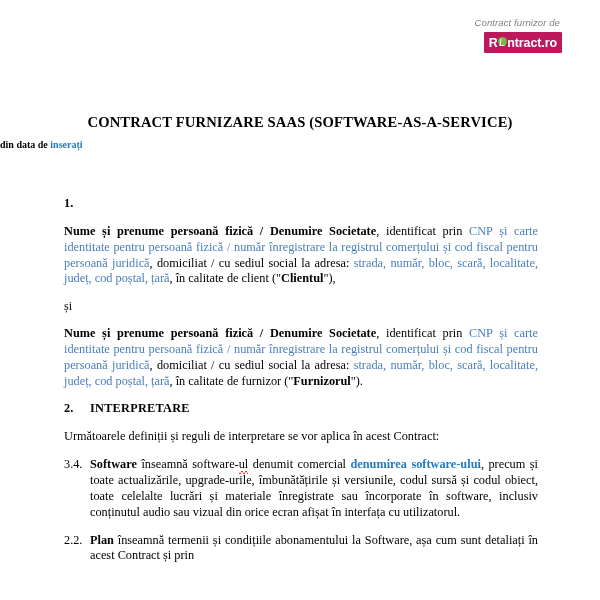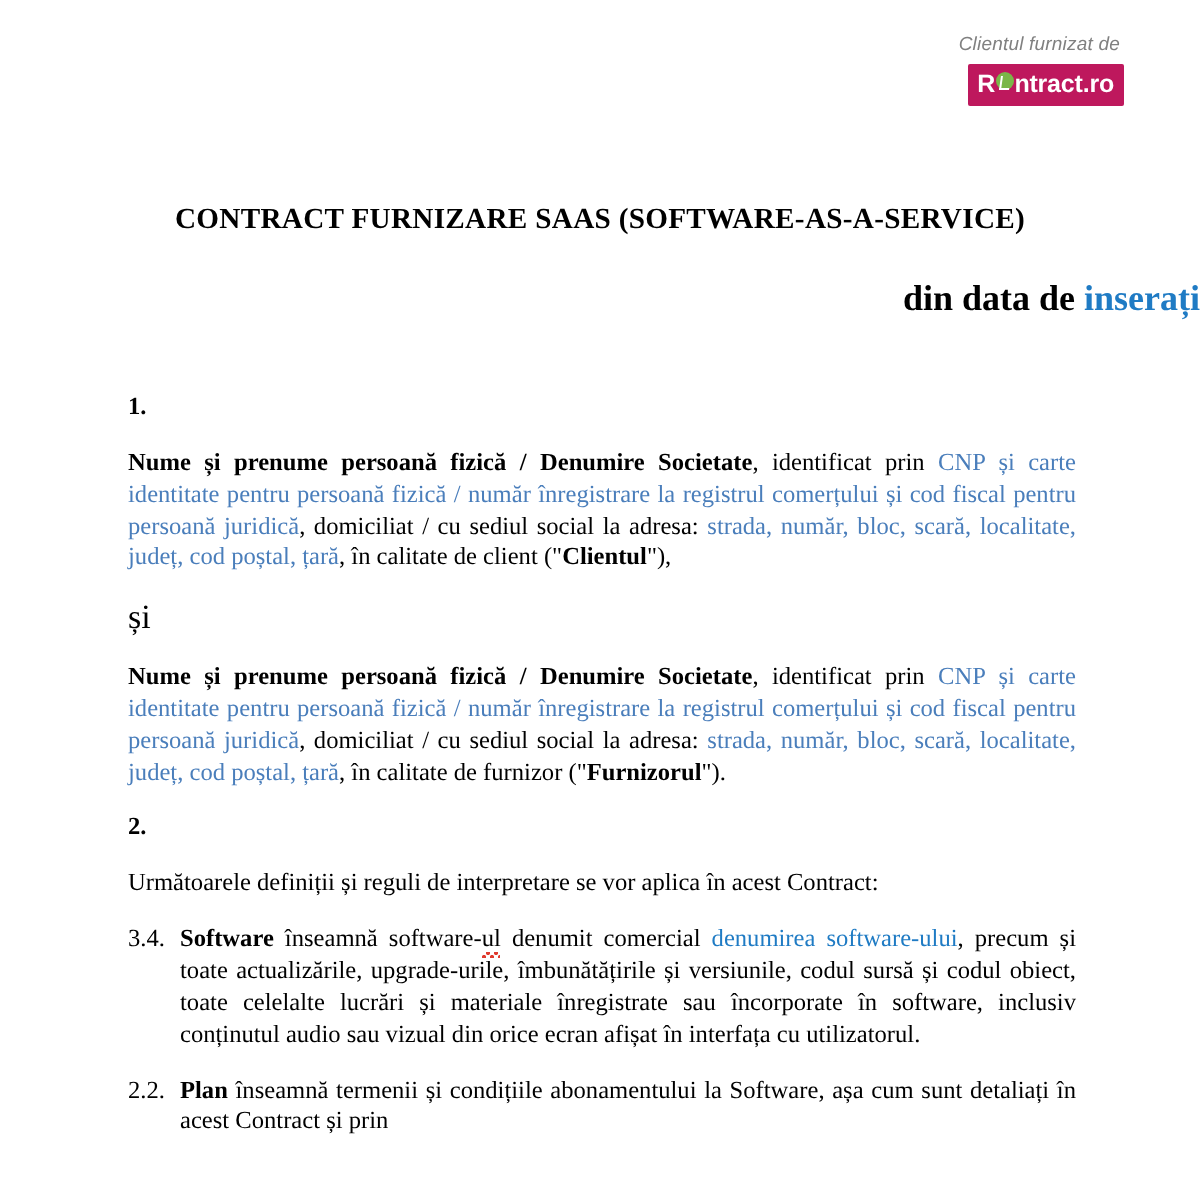--- a/index.html
+++ b/index.html
@@ -77,35 +77,35 @@
     width: 3.5px;
     height: 6px;
     border-left: 1.4px solid #ffffff;
     border-bottom: 1.4px solid #ffffff;
     transform: skewX(-8deg);
   }
 
   
   .doc-title {
     position: absolute;
-    top: 102px;
+    top: 114px;
     left: 0;
     width: 600px;
     text-align: center;
     font-size: 14.6px;
     font-weight: bold;
     letter-spacing: 0.15px;
   }
   .doc-subtitle {
     position: absolute;
     top: 139px;
     left: 0;
     width: 600px;
-    text-align: right;
-    font-size: 18px;
+    text-align: left;
+    font-size: 10px;
     font-weight: bold;
   }
 
   
   .body-wrap {
     position: absolute;
     top: 196px;
     left: 64px;
     width: 474px;
   }
@@ -142,21 +142,21 @@
     text-justify: inter-word;
   }
 
   b { font-weight: bold; }
 
   .ph {            
     color: #4a7ebb;
   }
   .ph-strong {     
     color: #1f7bc4;
-    font-weight: normal;
+    font-weight: bold;
   }
   .link-blue {
     color: #1f7bc4;
   }
 
   
   .sp {
     position: relative;
     display: inline-block;
   }
@@ -168,31 +168,31 @@
     bottom: -1px;
     height: 3px;
     background-image:
       radial-gradient(circle at 1px 2.4px, #e03b2f 0.85px, transparent 1.1px),
       radial-gradient(circle at 3px 0.6px, #e03b2f 0.85px, transparent 1.1px);
     background-size: 4px 3px;
     background-repeat: repeat-x;
   }
 
   .si-line {
-    font-size: 17px;
+    font-size: 12px;
     margin-bottom: 12px;
   }
 </style>
 </head>
 <body>
 
 <div id="page">
 
   <div class="doc-header">
-    <span class="header-caption">Clientul furnizat de</span>
+    <span class="header-caption">Contract furnizor de</span>
     <span class="logo-badge">
       <span class="logo-text">R</span><span class="logo-mark"></span><span class="logo-text">ntract.ro</span>
     </span>
   </div>
 
   <div class="doc-title">CONTRACT FURNIZARE SAAS (SOFTWARE-AS-A-SERVICE)</div>
 
   <div class="doc-subtitle">
     <span>din data de </span><span class="link-blue">inserați</span>
   </div>
@@ -210,20 +210,21 @@
 
     <div class="si-line">și</div>
 
     <div class="item">
       <span class="txt"><b>Nume și prenume persoană fizică / Denumire Societate</b><span>, identificat prin </span><span class="ph">CNP și carte identitate pentru persoană fizică / număr înregistrare la registrul comerțului și cod fiscal pentru persoană juridică</span><span>, domiciliat / cu sediul social la adresa: </span><span class="ph">strada, număr, bloc, scară, localitate, județ, cod poștal, țară</span><span>, în calitate de furnizor ("</span><b>Furnizorul</b><span>").</span></span>
     </div>
 
 
     <div class="sec-head">
       <span class="num">2.</span>
+      <span class="txt">INTERPRETARE</span>
     </div>
 
     <div class="para">Următoarele definiții și reguli de interpretare se vor aplica în acest Contract:</div>
 
     <div class="item">
       <span class="num">3.4.</span>
       <span class="txt"><b>Software</b><span> înseamnă software-</span><span class="sp">ul</span><span> denumit comercial </span><span class="ph-strong">denumirea software-ului</span><span>, precum și toate actualizările, upgrade-urile, îmbunătățirile și versiunile, codul sursă și codul obiect, toate celelalte lucrări și materiale înregistrate sau încorporate în software, inclusiv conținutul audio sau vizual din orice ecran afișat în interfața cu utilizatorul.</span></span>
     </div>
 
     <div class="item">

